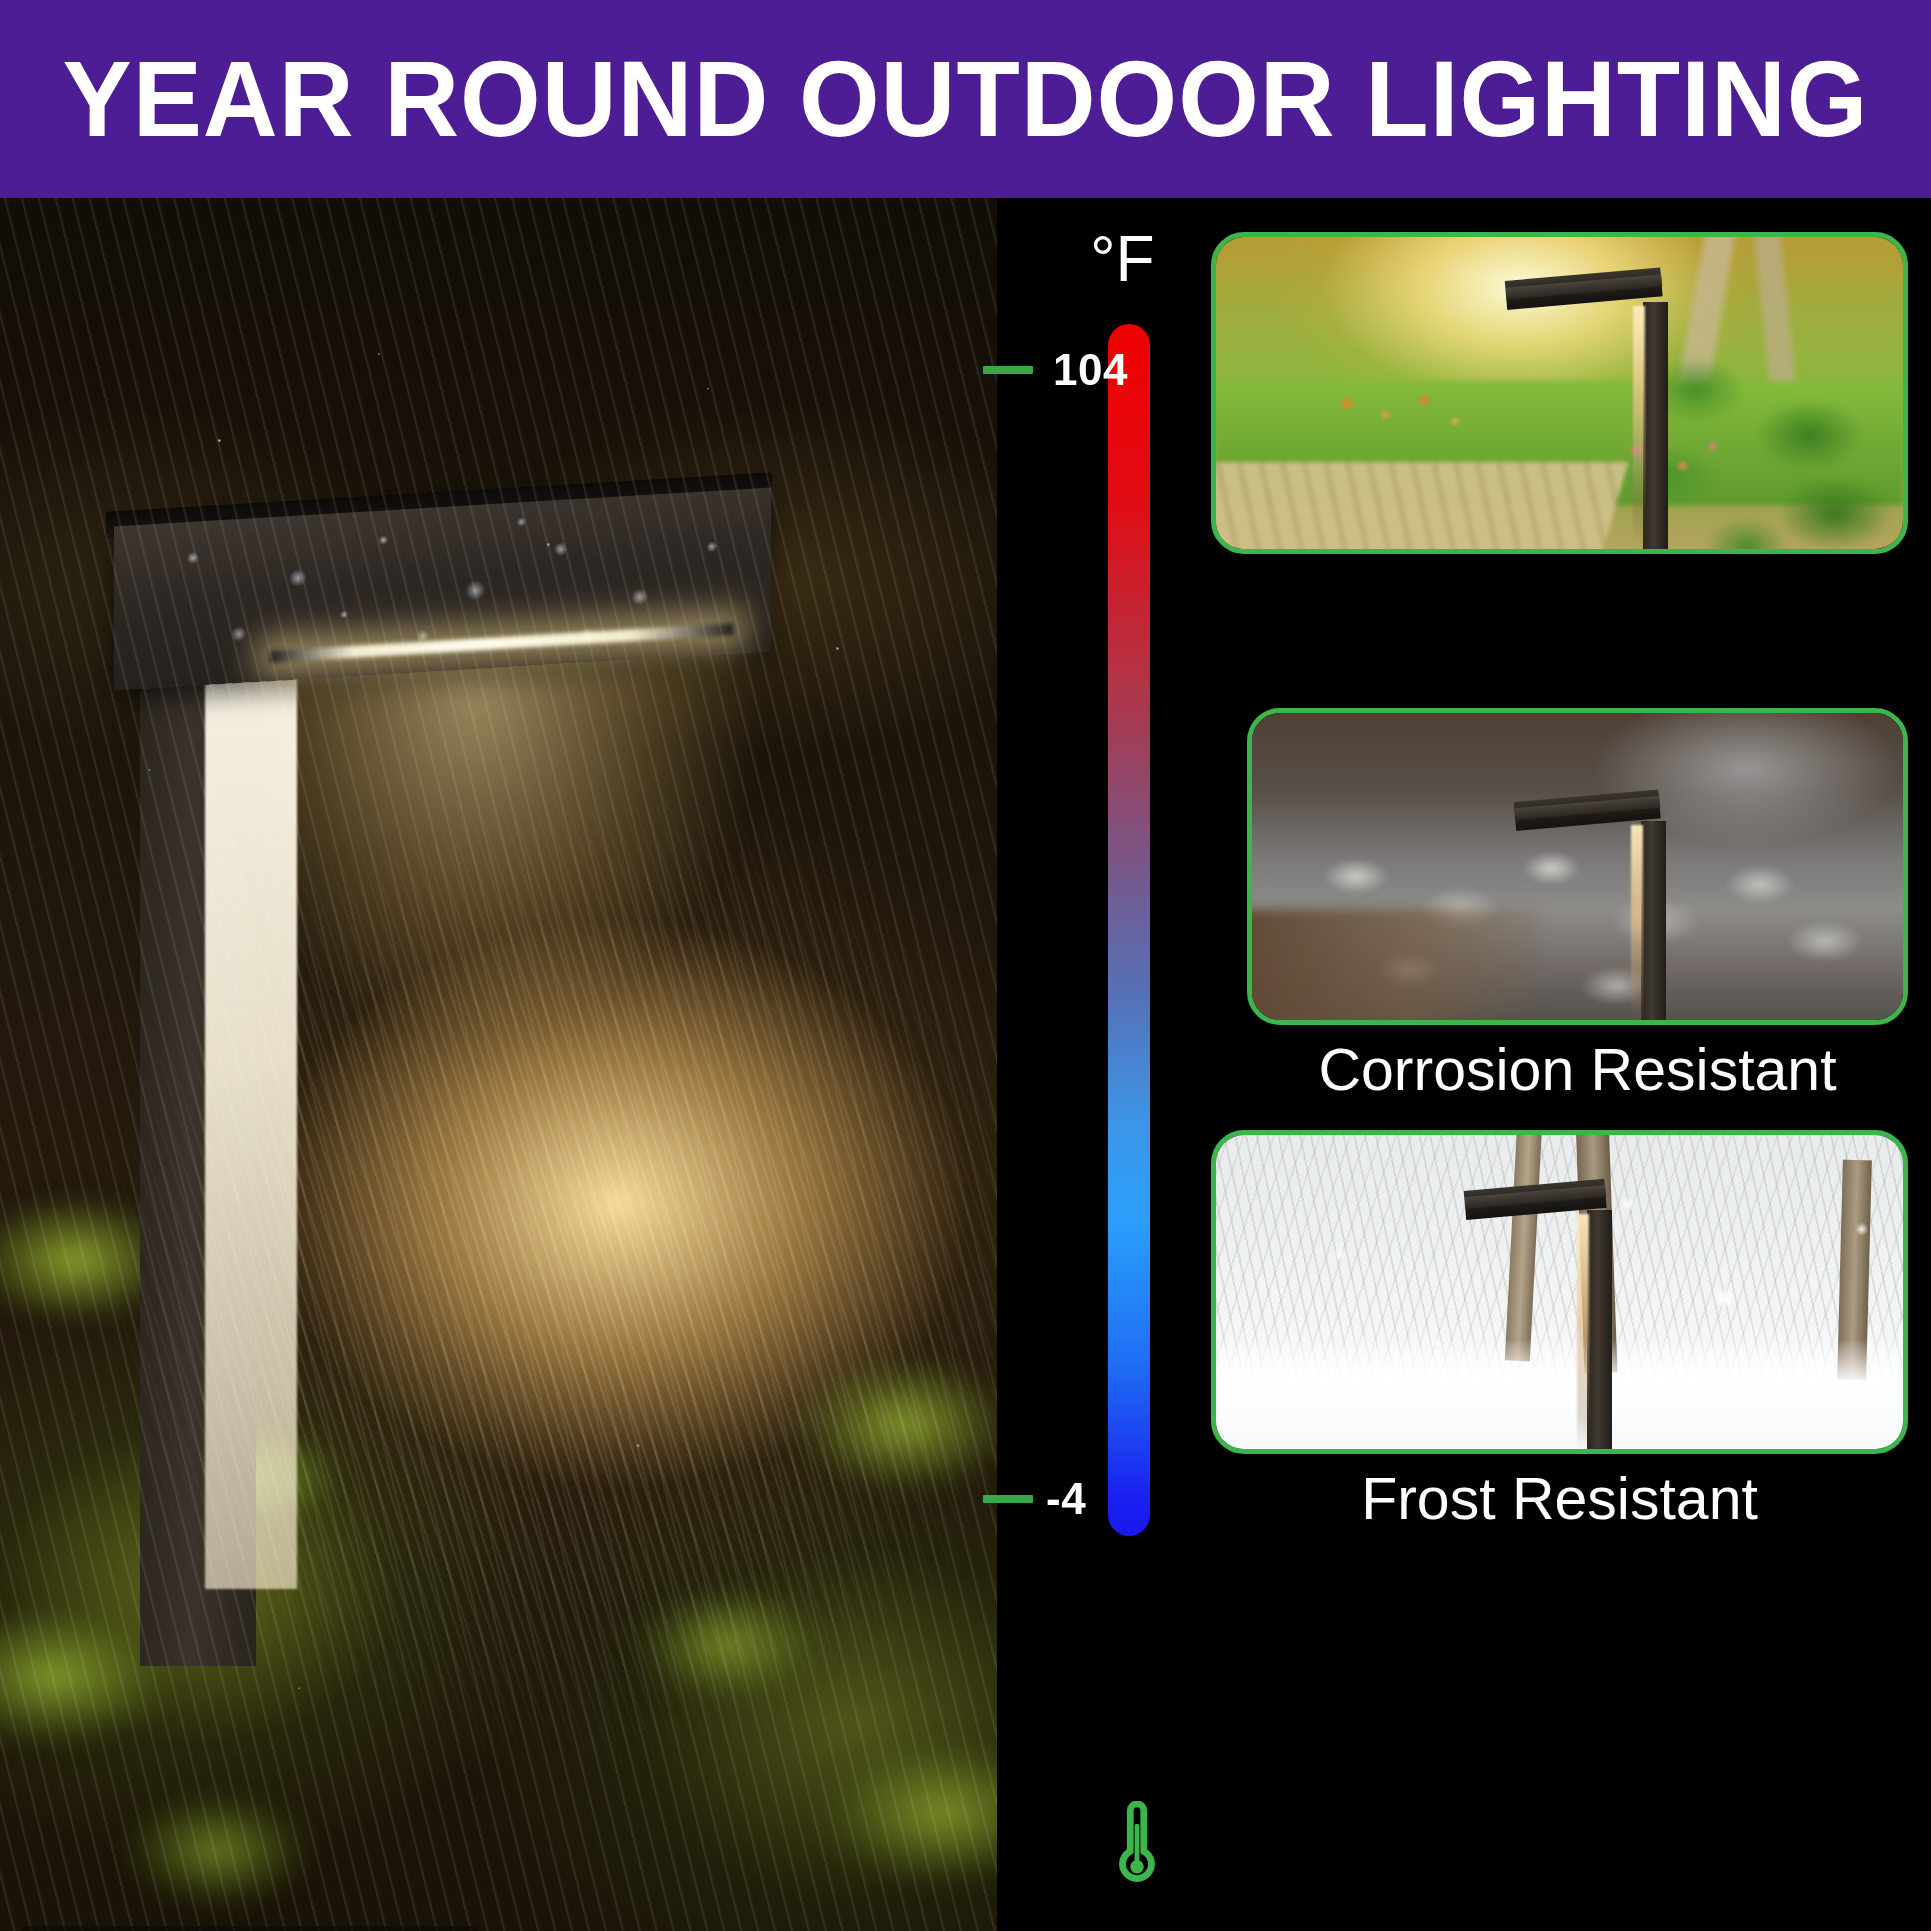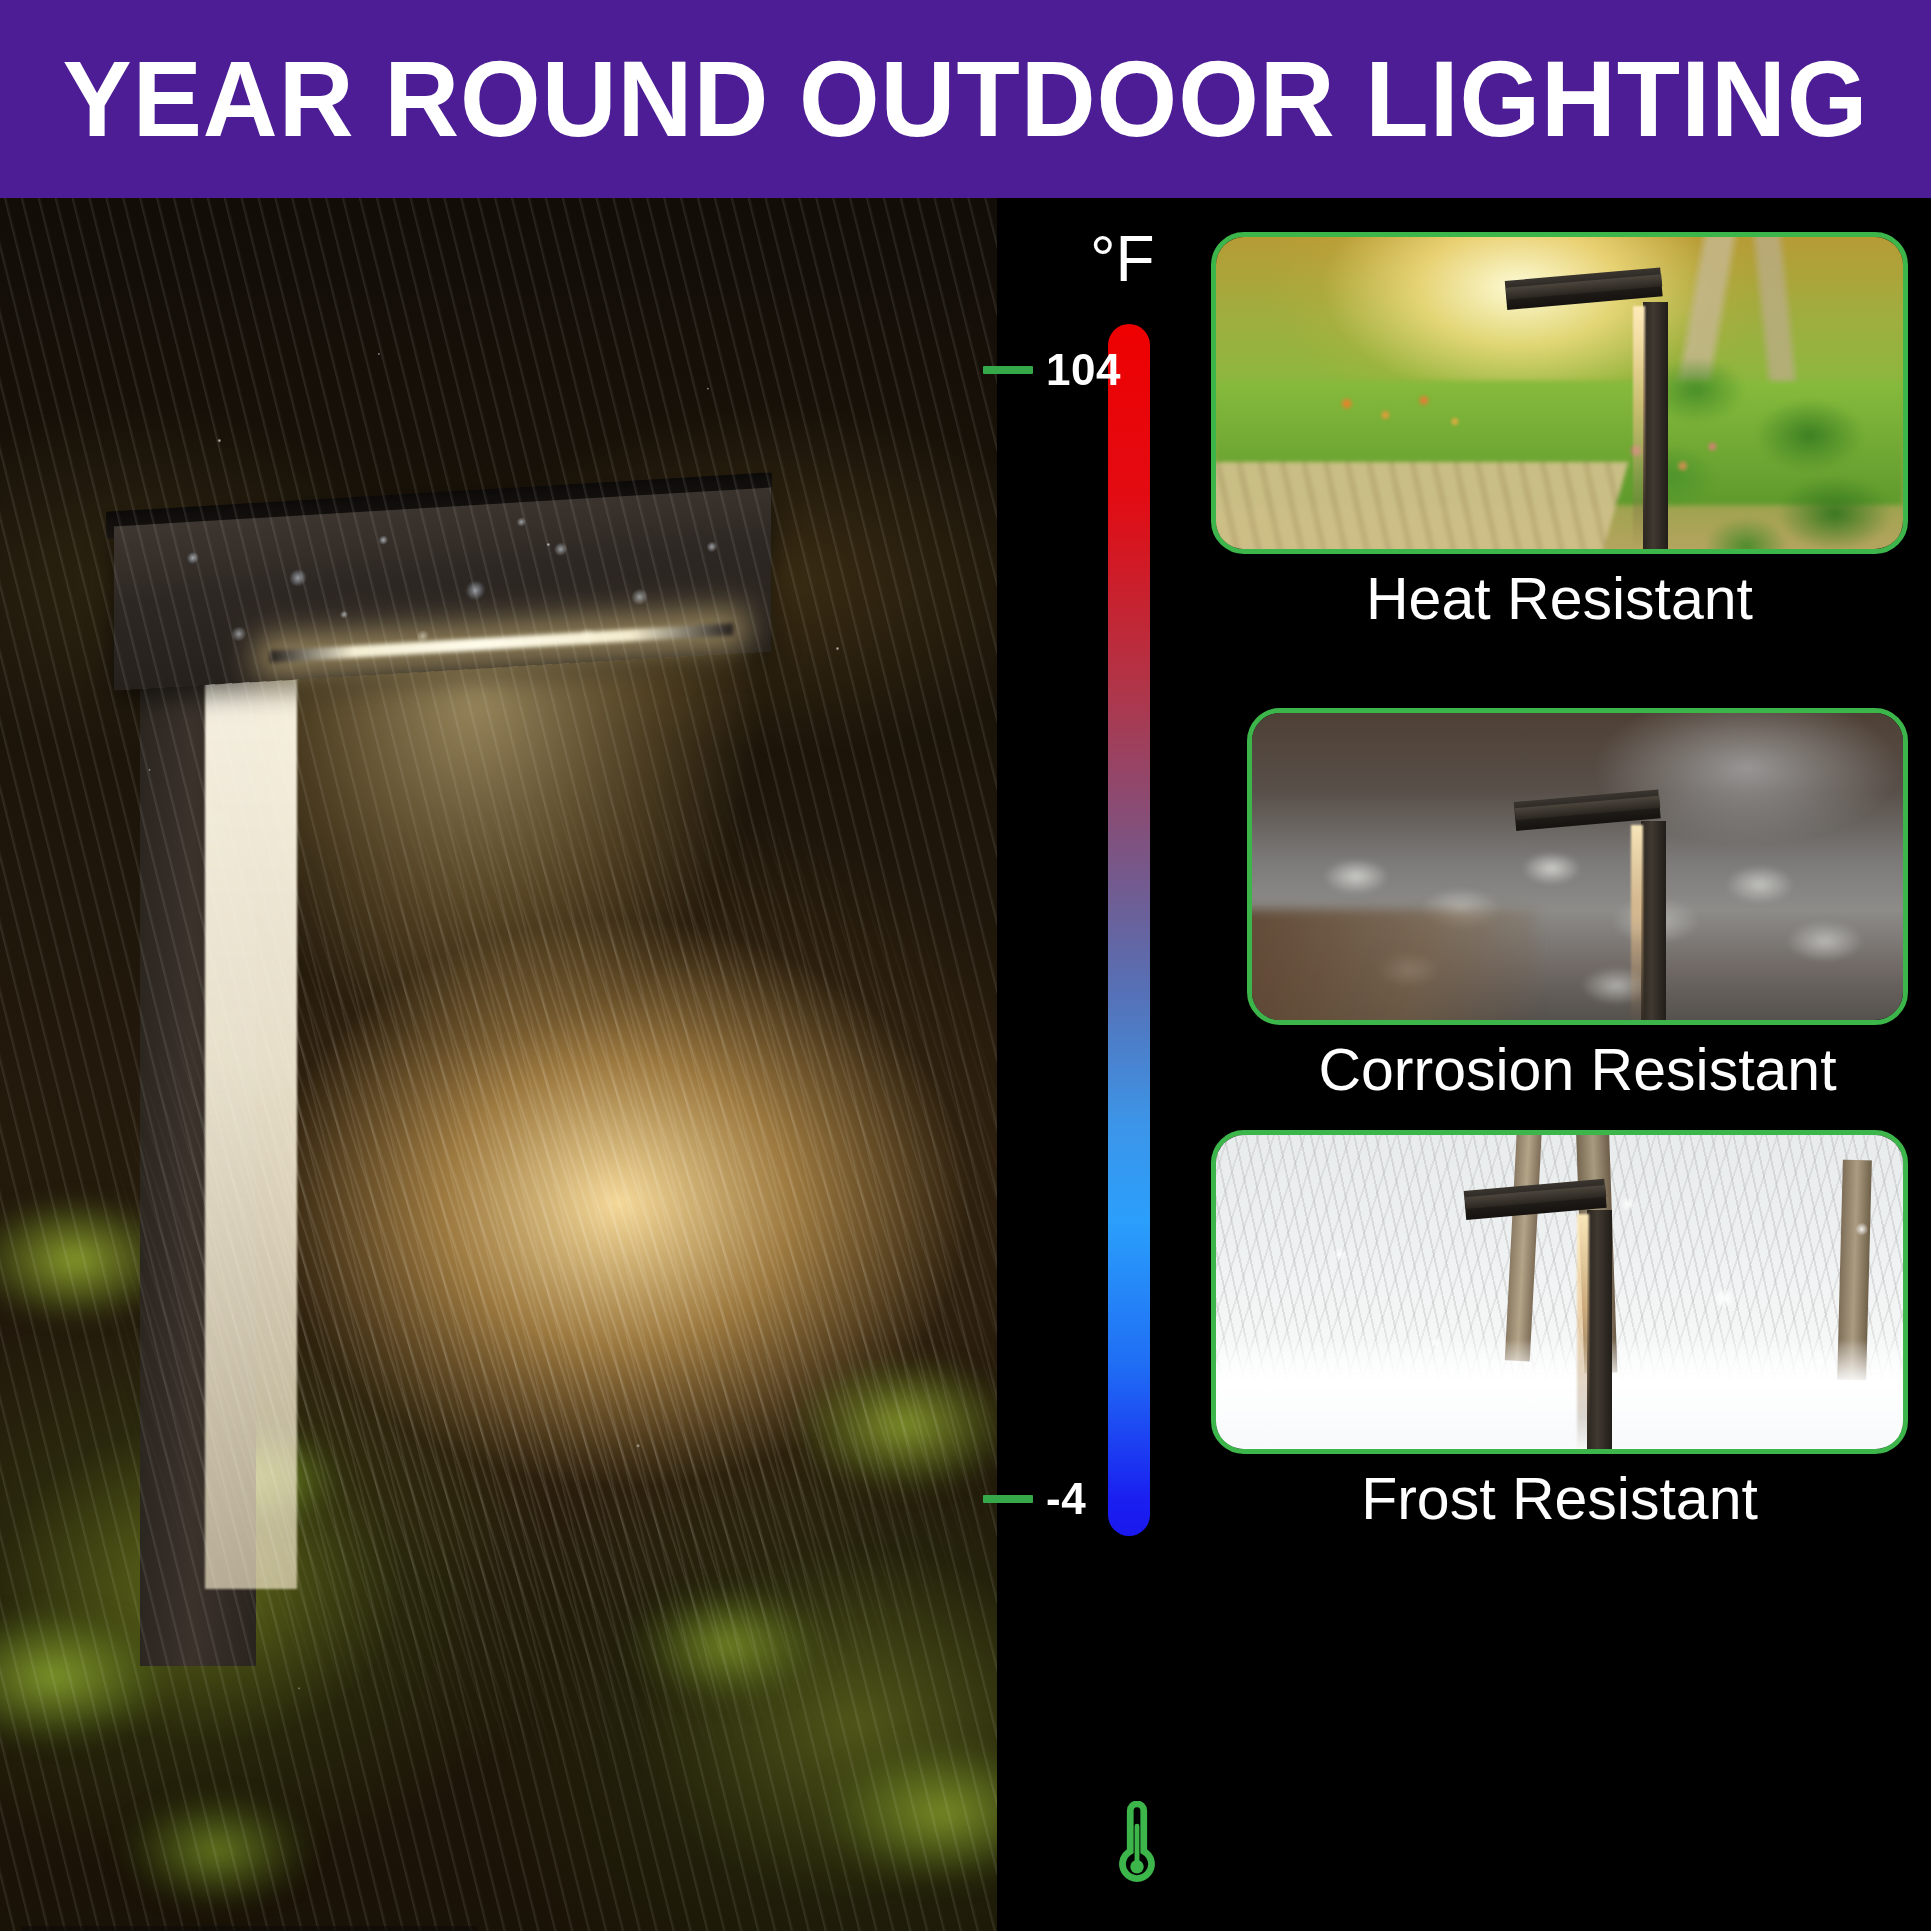--- a/index.html
+++ b/index.html
@@ -156,21 +156,21 @@
       #5670b6 55%,
       #3c95e8 66%,
       #2a9ffb 74%,
       #1f6df4 86%,
       #1a1ff0 97%,
       #1a18ee 100%);
   }
   .tick { position:absolute; display:flex; align-items:center; }
   .tick-dash { width:50px; height:8.7px; background:#35a84a; border-radius:1px; }
   .tick-label { color:#ffffff; font-size:44px; font-weight:bold; margin-left:13.5px; letter-spacing:0.5px; }
-  .tick-hot  { left:-14.5px; top:147px; }
+  .tick-hot  { left:-14.5px; top:147px;gap:7px; }
   .tick-cold { left:-14.5px; top:1276px; }
   .thermo-icon { position:absolute; left:112px; top:1603px; width:56px; height:85px; }
 
   
   .cards { position:absolute; left:1190px; top:198px; width:741px; height:1733px; }
   .card { position:absolute; left:21px; width:697px; }
   .card-img {
     width:100%; border:5.8px solid #3cb54a; border-radius:33px;
     overflow:hidden; position:relative; background:#111;
   }
@@ -396,21 +396,20 @@
           <div class="flowers"></div>
           <div class="flowersR"></div>
         </div>
         <div class="fixture" style="left:290px; top:44px; width:193px; height:270px;">
           <div class="fx-arm" style="width:156px; transform:rotate(-5deg);"></div>
           <div class="fx-arm-edge" style="width:156px; transform:rotate(-5deg);"></div>
           <div class="fx-post" style="left:137px; top:21px; height:253px;"></div>
           <div class="fx-lit" style="left:127px; top:25px; height:241px;"></div>
         </div>
       </div>
-      <div class="card-caption">Heat Resistant</div>
     </div>
 
     <div class="card card2">
       <div class="card-img">
         <div class="sc-rock">
           <div class="rubble"></div>
           <div class="dirt"></div>
         </div>
         <div class="fixture" style="left:263px; top:89px; width:193px; height:241px;">
           <div class="fx-arm" style="width:145px; transform:rotate(-5deg);"></div>

